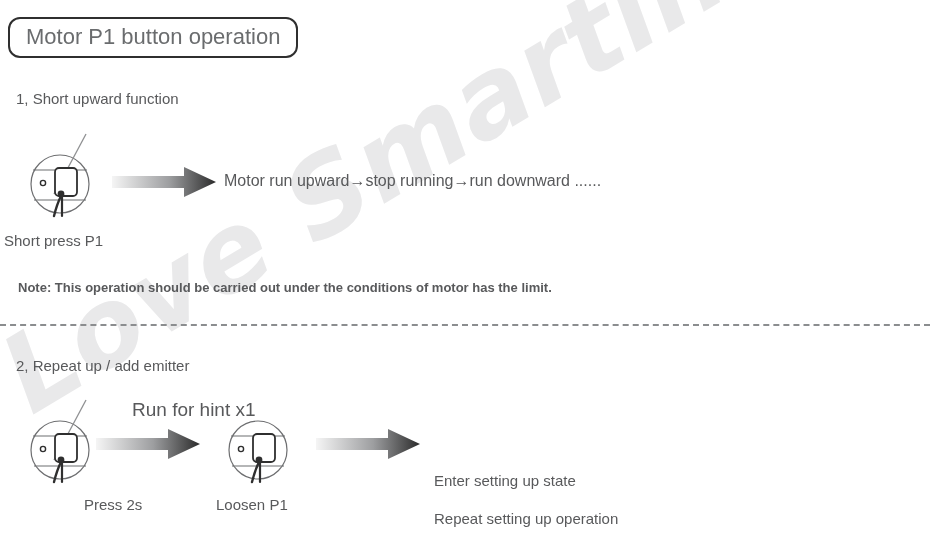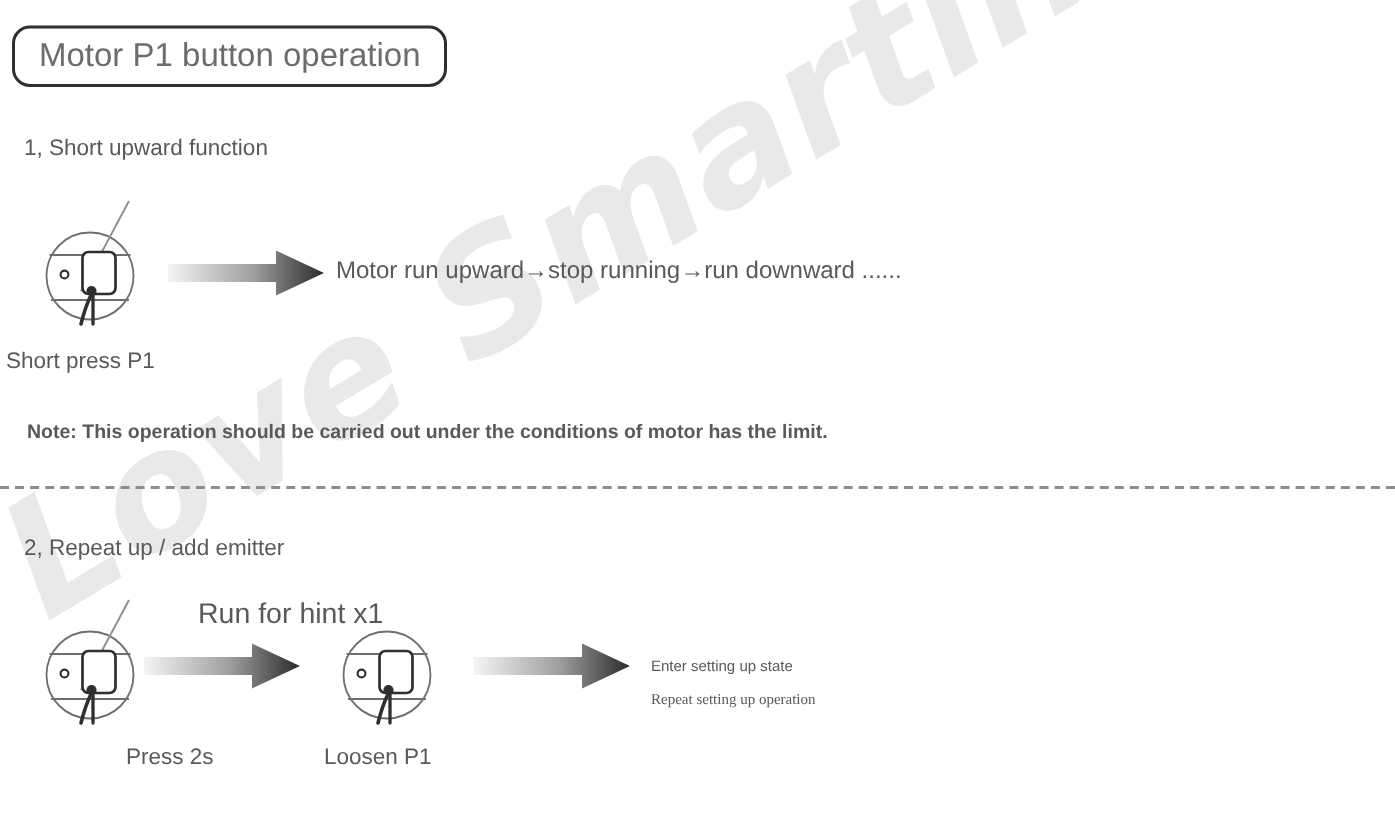--- a/index.html
+++ b/index.html
@@ -68,21 +68,21 @@
     position: absolute;
     color: #58595b;
     white-space: nowrap;
     z-index: 3;
   }
   .sec-heading { font-size: 15px; }
   .flow-text   { font-size: 16px; }
   .caption     { font-size: 15px; }
   .note        { font-size: 13px; font-weight: bold; }
   .hint        { font-size: 19px; margin-left: 32px; }
-  .result-line { font-size: 10px; line-height: 22px; }
+  .result-line { font-size: 15px; line-height: 22px; margin-top: 36px; }
 
   
   .divider {
     position: absolute;
     left: 0;
     width: 930px;
     height: 0;
     border-top: 2px dashed #8b8d8f;
     z-index: 3;
   }
@@ -211,19 +211,19 @@
           <stop offset="55%" stop-color="#9d9ea0"></stop>
           <stop offset="100%" stop-color="#2b2b2b"></stop>
         </linearGradient>
       </defs>
       <path d="M0 10 L72 10 L72 1 L104 16 L72 31 L72 22 L0 22 Z" fill="url(#ag3)"></path>
     </svg>
   </div>
 
   <div class="txt result-line" style="left:434px; top:434px;">Enter setting up state</div>
 
-  <div class="txt result-line" style="left:434px; top:456px;font-family:Liberation Serif, serif;">Repeat setting up operation</div>
+  <div class="txt result-line" style="left:434px; top:472px;">Repeat setting up operation</div>
 
   <div class="txt caption" style="left:40px; top:496px;margin-left:44px;">Press 2s</div>
 
   <div class="txt caption" style="left:216px; top:496px;">Loosen P1</div>
 
 </div>
 
 </body></html>

